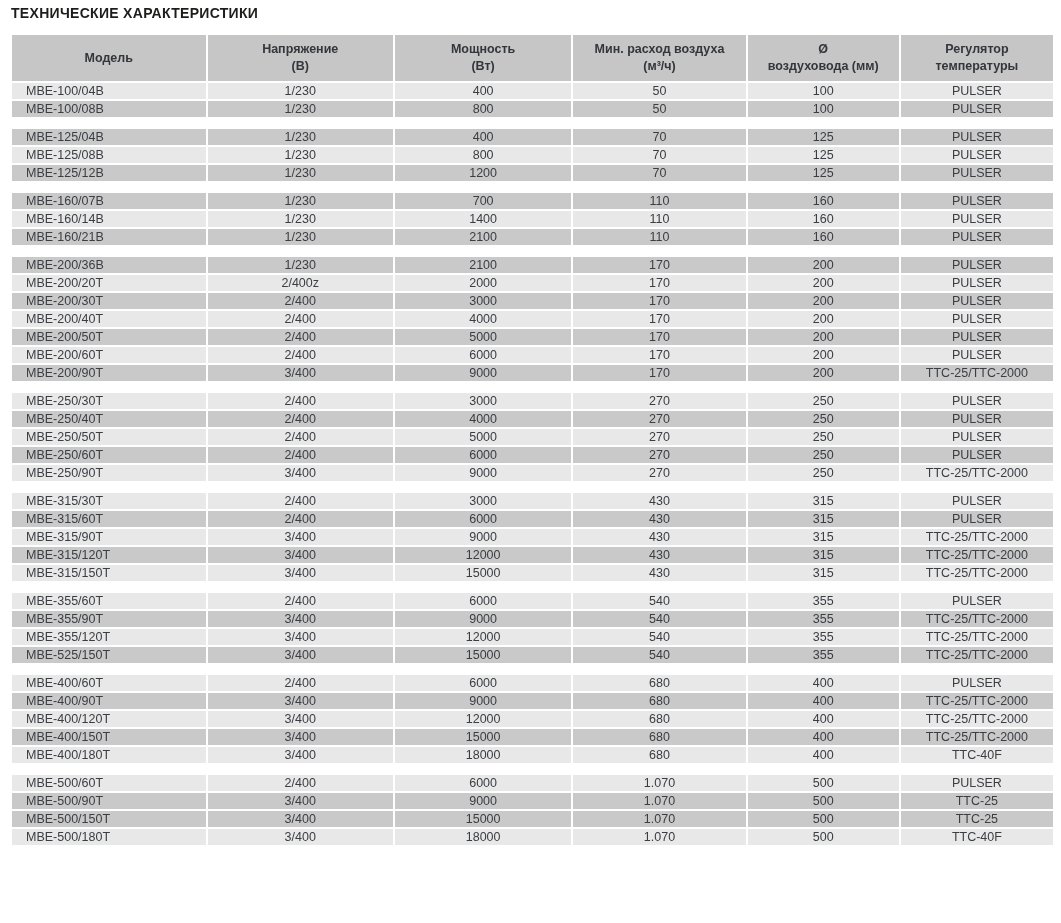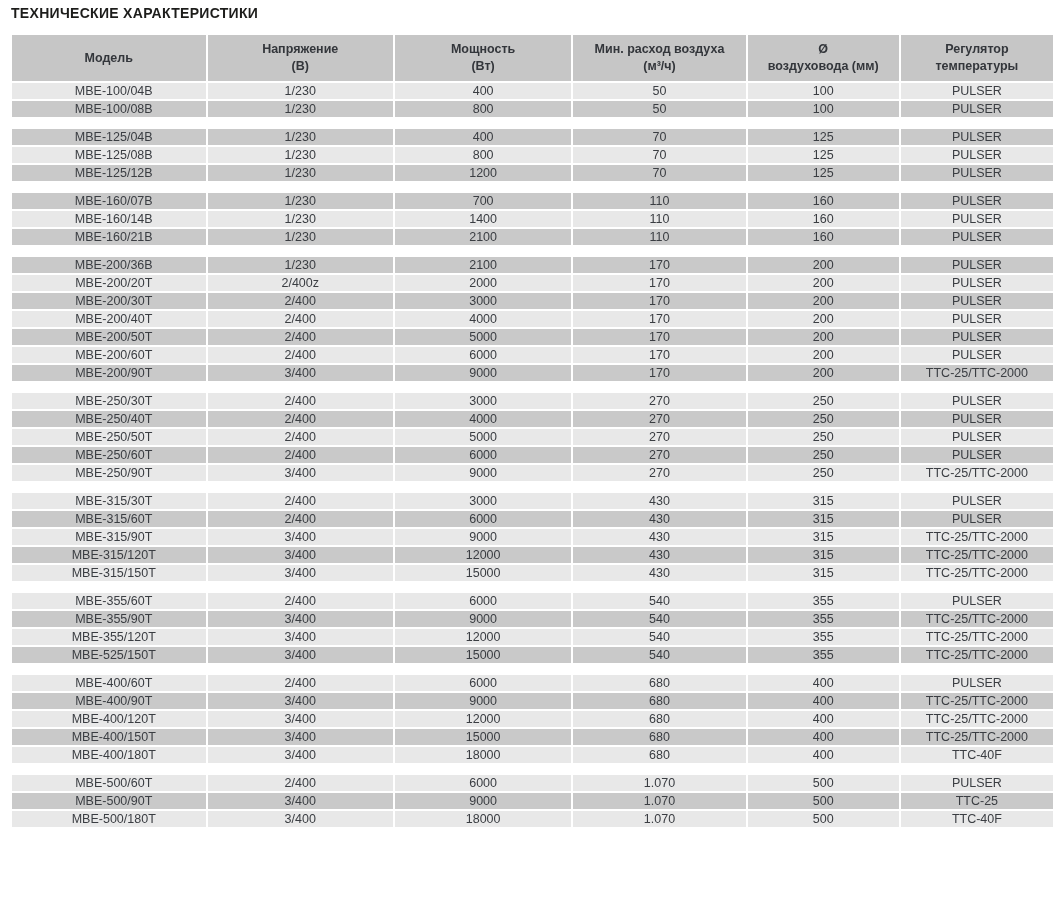--- a/index.html
+++ b/index.html
@@ -44,21 +44,21 @@
   td {
     height: 16px;
     font-size: 12.5px;
     line-height: 15px;
     text-align: center;
     vertical-align: middle;
     padding: 0 4px;
     white-space: nowrap;
     overflow: hidden;
   }
-  td.model-cell { text-align: center; padding-left: 14px; }
+  td.model-cell { text-align: left; padding-left: 14px; }
   tr.row-light td { background: #e8e8e8; }
   tr.row-dark  td { background: #c9c9c9; }
   tr.group-sep td { background: #ffffff; height: 8px; padding: 0; }
   .hdr-line { display: block; }
 </style>
 </head>
 <body>
 
 <div class="page">
   <h1 class="page-title">ТЕХНИЧЕСКИЕ ХАРАКТЕРИСТИКИ</h1>
@@ -405,20 +405,28 @@
           <td class="regulator-cell">PULSER</td>
         </tr>
         <tr class="row-dark">
           <td class="model-cell">MBE-500/90T</td>
           <td class="voltage-cell">3/400</td>
           <td class="power-cell">9000</td>
           <td class="airflow-cell">1.070</td>
           <td class="diameter-cell">500</td>
           <td class="regulator-cell">TTC-25</td>
         </tr>
+        <tr class="row-dark">
+          <td class="model-cell">MBE-500/150T</td>
+          <td class="voltage-cell">3/400</td>
+          <td class="power-cell">15000</td>
+          <td class="airflow-cell">1.070</td>
+          <td class="diameter-cell">500</td>
+          <td class="regulator-cell">TTC-25</td>
+        </tr>
         <tr class="row-light">
           <td class="model-cell">MBE-500/180T</td>
           <td class="voltage-cell">3/400</td>
           <td class="power-cell">18000</td>
           <td class="airflow-cell">1.070</td>
           <td class="diameter-cell">500</td>
           <td class="regulator-cell">TTC-40F</td>
         </tr>
       </tbody>
   </table>

